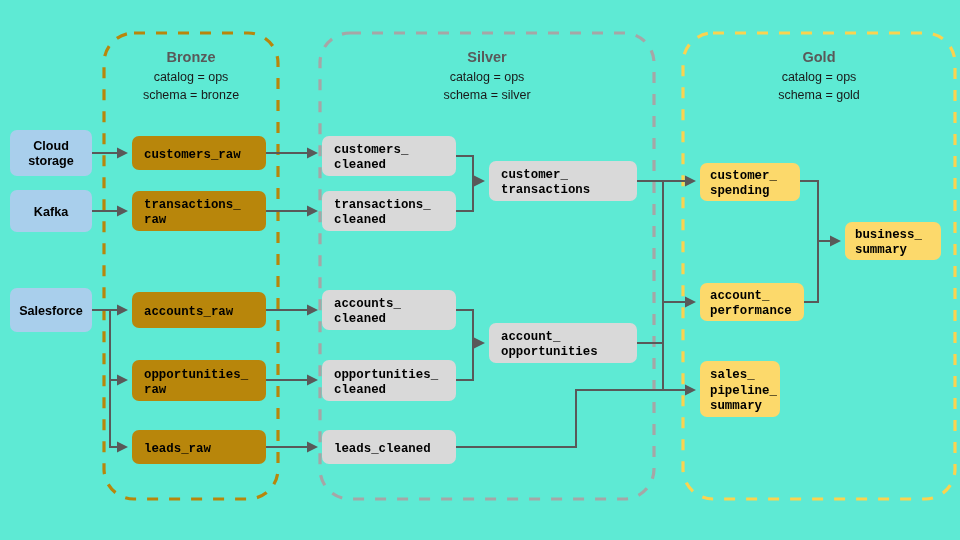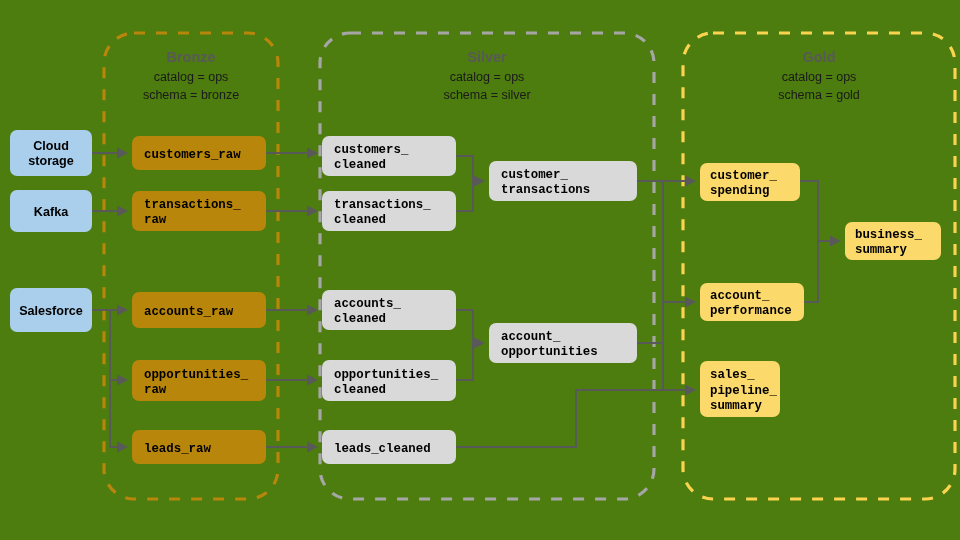--- a/index.html
+++ b/index.html
@@ -4,21 +4,21 @@
 <style>
   html, body {
     margin: 0;
     padding: 0;
     background: #ffffff;
   }
   #canvas {
     position: relative;
     width: 960px;
     height: 540px;
-    background: #4d7c0f;
+    background: #5eead4;
     font-family: "Liberation Sans", sans-serif;
     overflow: hidden;
   }
   svg.diagram {
     position: absolute;
     left: 0;
     top: 0;
     width: 960px;
     height: 540px;
   }

